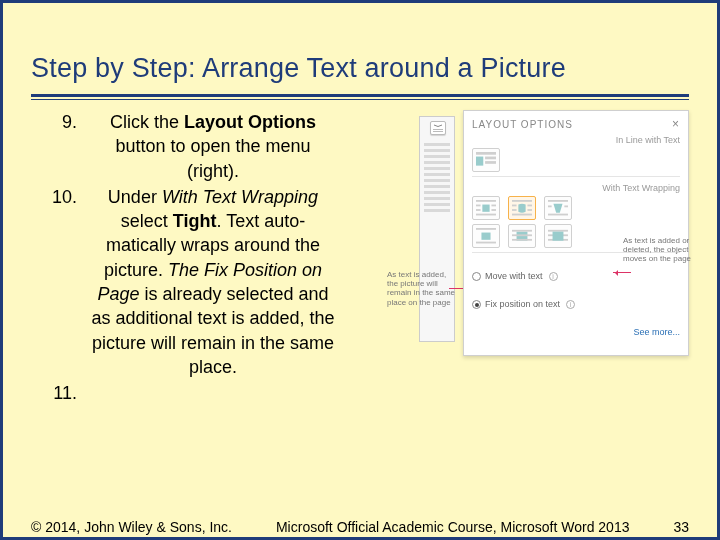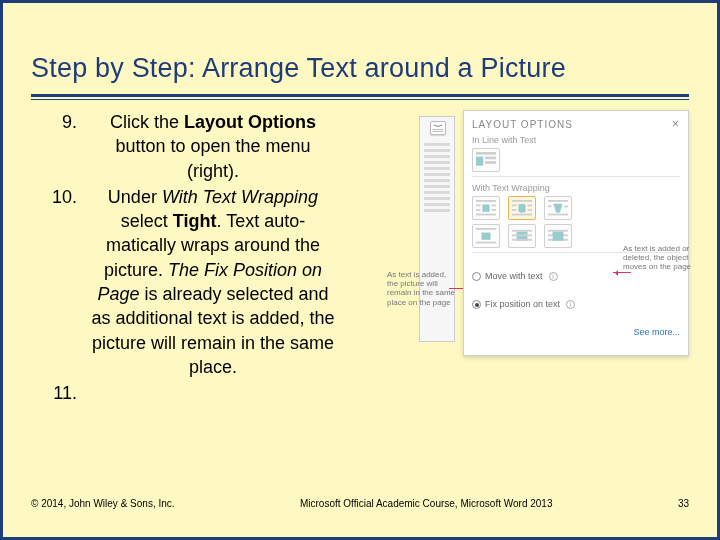--- a/index.html
+++ b/index.html
@@ -67,44 +67,44 @@
   }
   .layout-btn svg { width: 10px; height: 8px; }
   .panel {
     position:absolute; left:44px; top:0; right:0; bottom:4px;
     background:#fff; border:1px solid #cfcfcf;
     box-shadow: 0 2px 4px rgba(0,0,0,.15);
     padding: 6px 8px 6px 8px;
   }
   .panel-title-row { display:flex; justify-content:space-between; align-items:center; color:#888; font-size:10px; letter-spacing:1px; }
   .close { font-size:12px; color:#888; }
-  .section-label { color:#9a9a9a; font-size:9px; margin: 4px 0 3px; }
+  .section-label { color:#9a9a9a; font-size:9px; margin: 4px 0 3px; text-align: right; }
   .opt-row { display:flex; gap:8px; margin-bottom:4px; }
   .opt {
     width:28px; height:24px; border:1px solid #d0d0d0; border-radius:2px;
     background:#fdfdfd; position:relative;
   }
   .opt.sel { border-color:#f7b24a; background:#fff6e8; }
   .opt svg { position:absolute; inset:3px; }
   .divider { border-top:1px solid #e5e5e5; margin:4px 0 6px; }
   .radio-row { display:flex; align-items:center; gap:4px; margin:18px 0; color:#666; font-size:9px; }
   .radio { width:9px; height:9px; border:1px solid #888; border-radius:50%; flex:0 0 9px; margin-top:1px; position:relative; }
   .radio.on::after { content:""; position:absolute; inset:1.5px; background:#444; border-radius:50%; }
   .info { width:9px;height:9px;border:1px solid #aaa;border-radius:50%;color:#aaa;font-size:7px;line-height:8px;text-align:center;margin-left:2px; }
   .see-more { text-align:right; color:#2a6fb5; font-size:9px; margin-top:14px; }
   .callout { position:absolute; font-size:8px; color:#777; line-height:1.15; width:72px; }
   .callout.left { left:-32px; top:160px; text-align:left; }
-  .callout.right { right:-6px; top:134px; text-align:left; }
+  .callout.right { right:-6px; top:126px; text-align:left; }
   .arrow { position:absolute; height:0; border-top:1.5px solid #d36; }
   .arrow::after { content:""; position:absolute; right:-1px; top:-3px; border:3px solid transparent; border-left-color:#d36; }
   .arrow.rev::after { right:auto; left:-1px; border-left-color:transparent; border-right-color:#d36; }
   .footer {
-    position:absolute; left:28px; right:28px; bottom:28px;
+    position:absolute; left:28px; right:28px; bottom:2px;
     display:flex; justify-content:space-between; align-items:flex-end;
-    font-size:10px; color:#000;
+    font-size:14px; color:#000;
   }
   .footer .mid { flex:1; text-align:center; }
 </style>
 </head>
 <body>
 
 <div class="slide">
   <div class="title">Step by Step: Arrange Text around a Picture</div>
   <hr class="hr1">
   <hr class="hr2">

